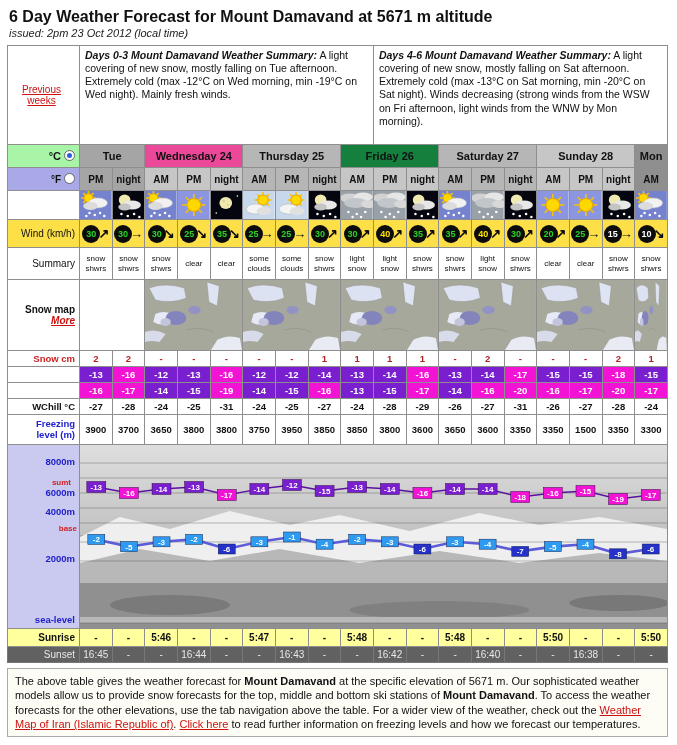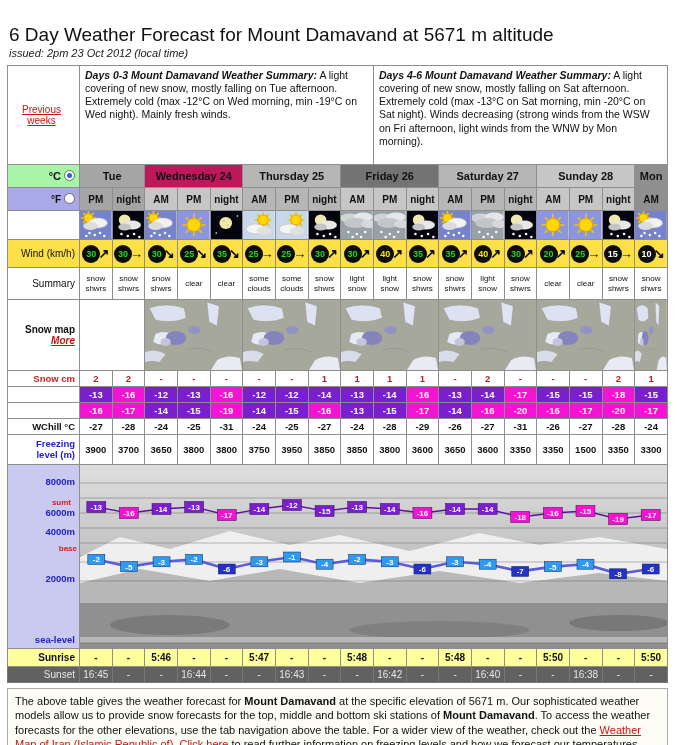--- a/index.html
+++ b/index.html
@@ -1,17 +1,17 @@
 <!DOCTYPE html>
 <html><head>
 <meta charset="utf-8">
 <style>
   html,body{margin:0;padding:0;background:#fff;font-family:"Liberation Sans",sans-serif;color:#111;}
   .page{width:677px;padding:4px 7px;box-sizing:border-box;}
-  .title{font-size:19px;font-weight:normal;margin:20px 0 0 2px;}
+  .title{font-size:16px;font-weight:bold;margin:4px 0 0 2px;}
   .issued{font-size:11px;font-style:italic;margin:1px 0 6px 2px;color:#222;}
   table{border-collapse:collapse;table-layout:fixed;width:661px;border:1px solid #555;}
   td{border:1px solid #8e8e8e;padding:0;text-align:center;vertical-align:middle;overflow:hidden;font-size:9.5px;}
   .lbl{text-align:right;padding-right:4px;}
   .prevcell{background:#fff;}
   .tinylink{font-size:10px;}
   .redlink{color:#cc1111;text-decoration:underline;cursor:pointer;}
   .sumcell{font-size:10.5px;text-align:left;vertical-align:top;padding:3px 5px;line-height:1.25;height:92px;background:#fff;}
   .sumcell b{font-style:italic;}
   .r-day td{height:22px;font-size:11px;font-weight:bold;}
@@ -86,23 +86,23 @@
       <tr class="r-sum">
         <td class="lbl prevcell" style="text-align:center">
           <a class="redlink tinylink">Previous weeks</a>
         </td>
         <td class="sumcell" colspan="9"><b>Days 0-3 Mount Damavand Weather Summary:</b><span> A light covering of new snow, mostly falling on Tue afternoon. Extremely cold (max -12°C on Wed morning, min -19°C on Wed night). Mainly fresh winds.</span></td>
         <td class="sumcell" colspan="9"><b>Days 4-6 Mount Damavand Weather Summary:</b><span> A light covering of new snow, mostly falling on Sat afternoon. Extremely cold (max -13°C on Sat morning, min -20°C on Sat night). Winds decreasing (strong winds from the WSW on Fri afternoon, light winds from the WNW by Mon morning).</span></td>
       </tr>
       <tr class="r-day" id="day-row">
         <td class="lbl ccell"><span>°C</span><span class="radio sel"></span></td>
       <td colspan="2" style="background: rgb(165, 165, 165);">Tue</td>
-          <td colspan="3" style="background: #be185d;">Wednesday 24</td>
+          <td colspan="3" style="background: #ec4899;">Wednesday 24</td>
           <td colspan="3" style="background: rgb(182, 182, 182);">Thursday 25</td>
-          <td colspan="3" style="background: #737373; margin-top: 6px;">Friday 26</td>
+          <td colspan="3" style="background: #15803d; margin-top: 6px;">Friday 26</td>
           <td colspan="3" style="background: rgb(182, 182, 182);">Saturday 27</td>
           <td colspan="3" style="background: rgb(198, 198, 198);">Sunday 28</td>
           <td colspan="1" style="background: rgb(143, 143, 143);">Mon</td>
         </tr>
       <tr class="r-time" id="time-row">
         <td class="lbl fcell"><span>°F</span><span class="radio"></span></td>
       <td style="background: rgb(165, 165, 165);">PM</td>
           <td style="background: rgb(165, 165, 165);">night</td>
           <td style="background: rgb(198, 198, 198);">AM</td>
           <td style="background: rgb(198, 198, 198);">PM</td>

